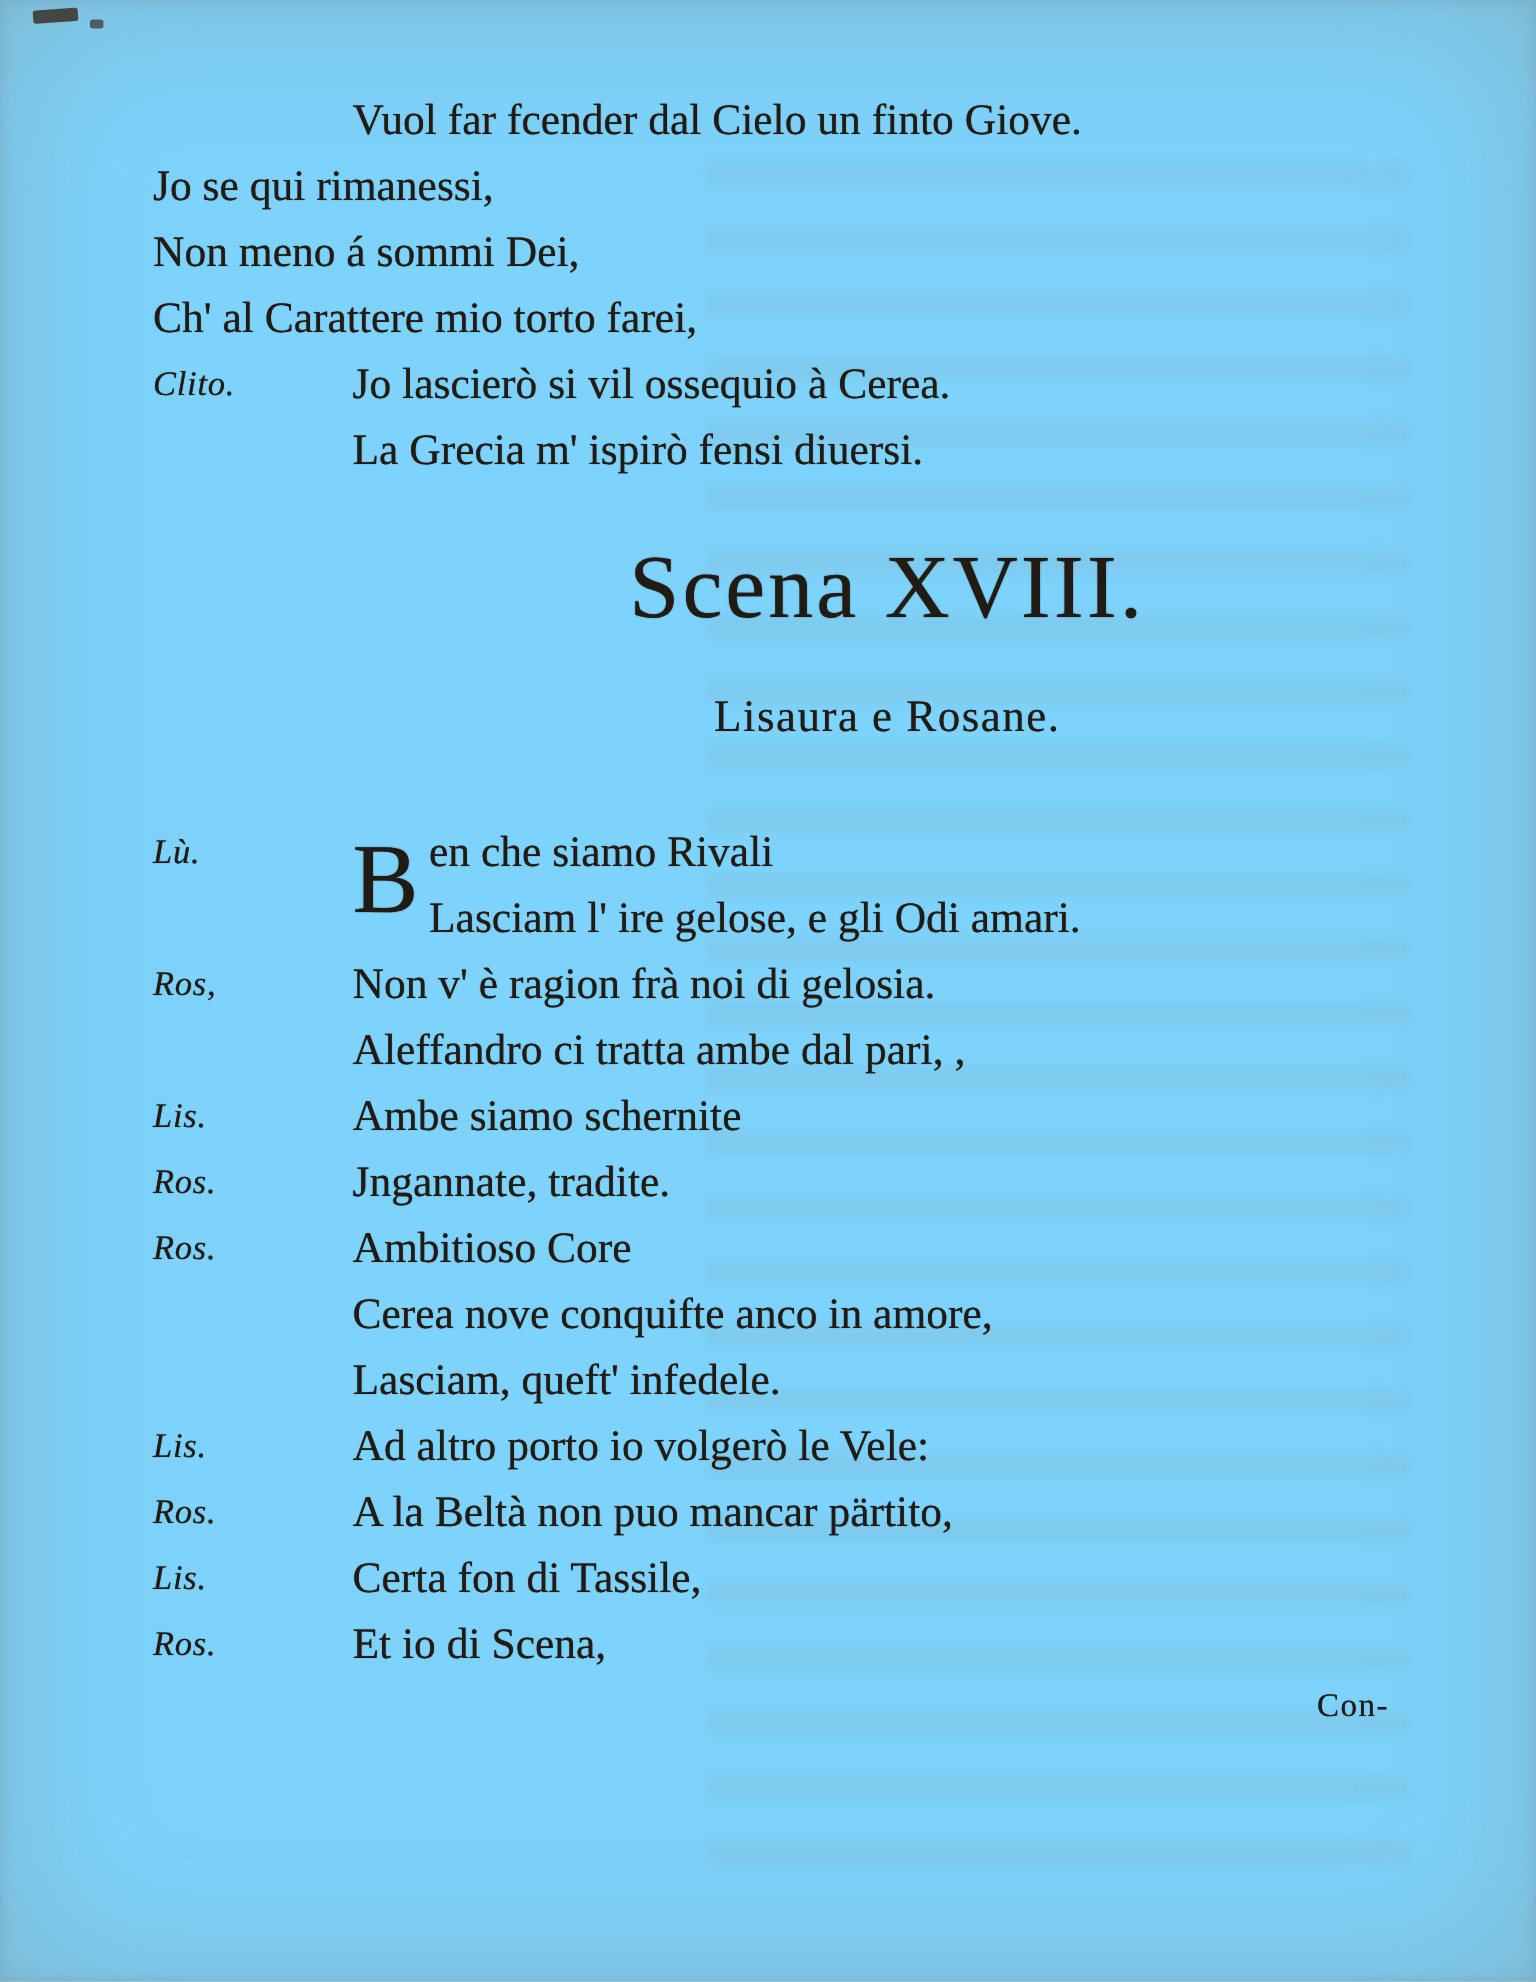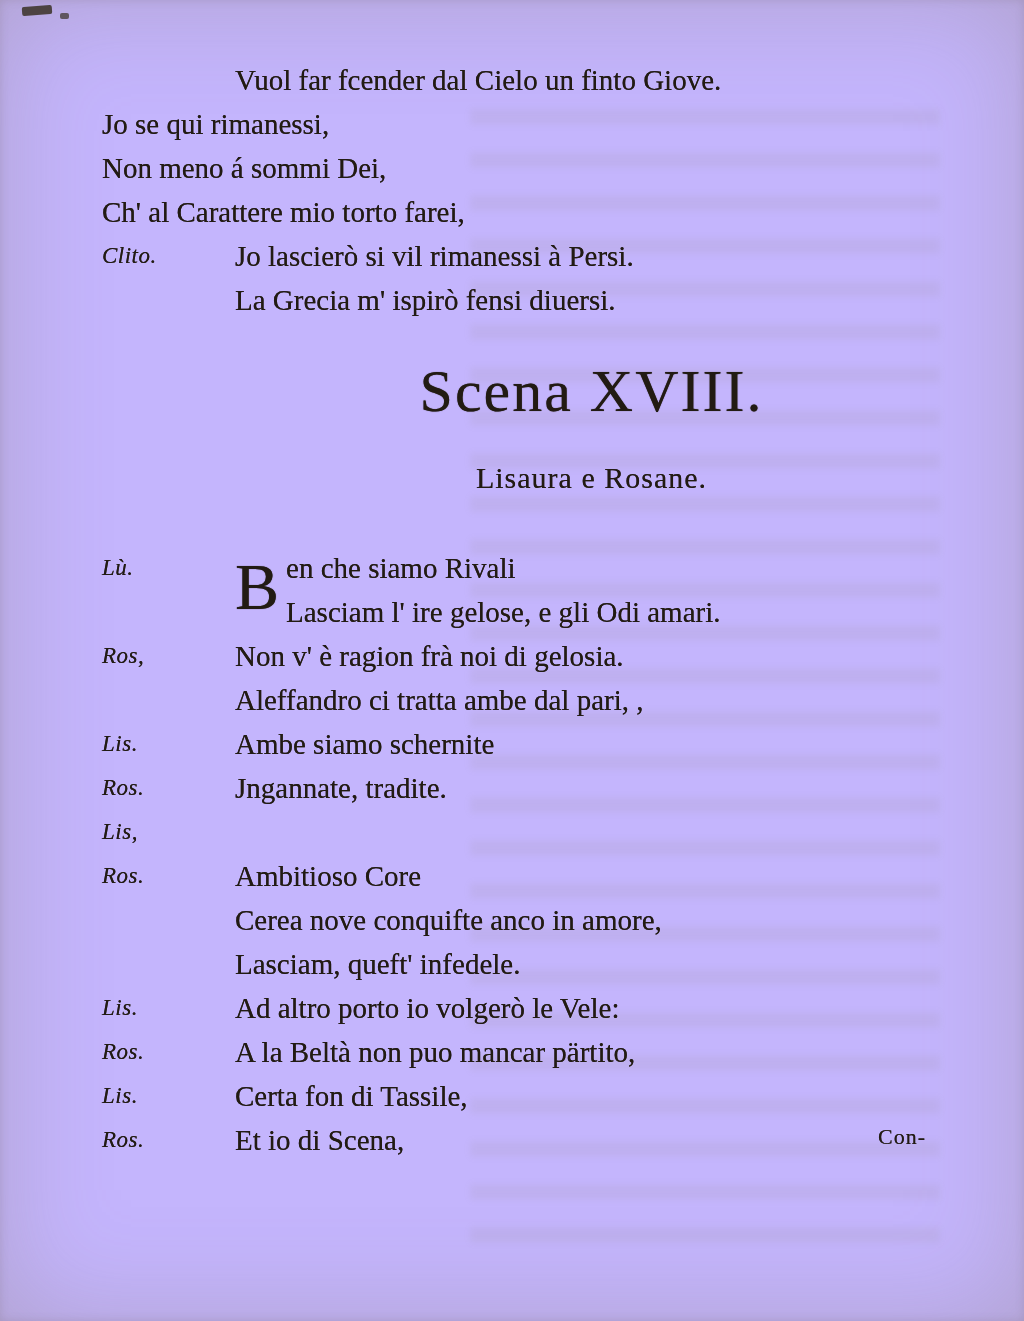--- a/index.html
+++ b/index.html
@@ -7,21 +7,21 @@
     padding: 0;
     width: 1024px;
     height: 1321px;
     background: #f7f6f3;
     font-family: "Liberation Serif", "DejaVu Serif", serif;
   }
 
   .page {
     position: absolute;
     inset: 0;
-    background: #c4b5fd;
+    background: #7dd3fc;
     color: #221b13;
     overflow: hidden;
     box-shadow:
       inset 0 0 110px rgba(128, 115, 95, 0.30),
       inset 0 0 10px rgba(90, 80, 65, 0.18);
   }
 
   
   .bleed {
     position: absolute;
@@ -137,21 +137,21 @@
     <div class="lines">
             <div class="verse-line">Jo se qui rimanessi,</div>
             <div class="verse-line">Non meno á sommi Dei,</div>
             <div class="verse-line">Ch' al Carattere mio torto farei,</div>
           </div>
   </div>
 
   <div class="speech">
     <div class="speaker">Clito.</div>
     <div class="lines">
-            <div class="verse-line">Jo lascierò si vil rimanessi à Persi.</div>
+            <div class="verse-line">Jo lascierò si vil ossequio à Cerea.</div>
             <div class="verse-line">La Grecia m' ispirò fensi diuersi.</div>
           </div>
   </div>
 </div>
 
     <div class="scene-heading">Scena XVIII.</div>
 
     <div class="scene-subheading">Lisaura e Rosane.</div>
 
     <div id="scene-speeches" class="speeches">
@@ -180,21 +180,20 @@
   </div>
 
   <div class="speech">
     <div class="speaker">Ros.</div>
     <div class="lines">
             <div class="verse-line">Jngannate, tradite.</div>
           </div>
   </div>
 
   <div class="speech">
-    <div class="speaker">Lis,</div>
   </div>
 
   <div class="speech">
     <div class="speaker">Ros.</div>
     <div class="lines">
             <div class="verse-line">Ambitioso Core</div>
             <div class="verse-line">Cerea nove conquifte anco in amore,</div>
             <div class="verse-line">Lasciam, queft' infedele.</div>
           </div>
   </div>

